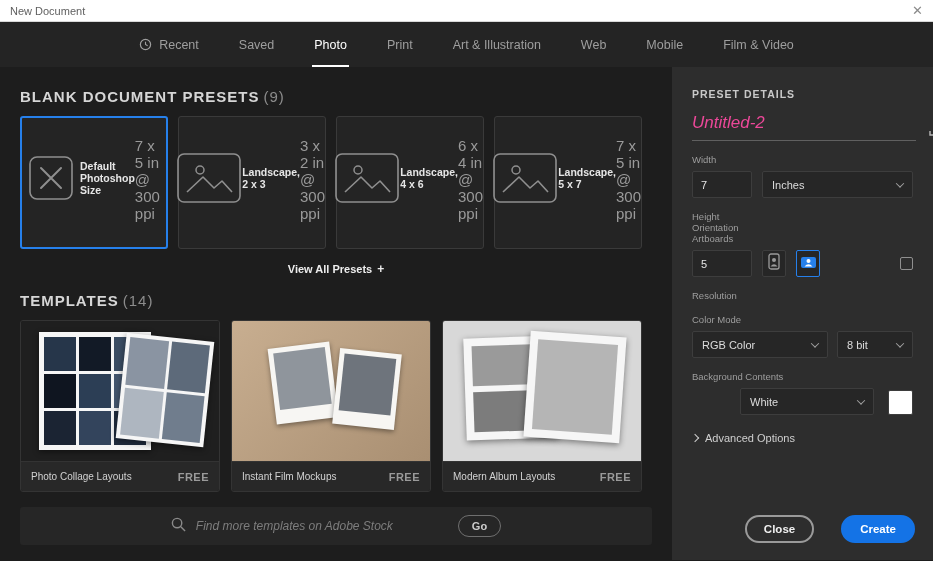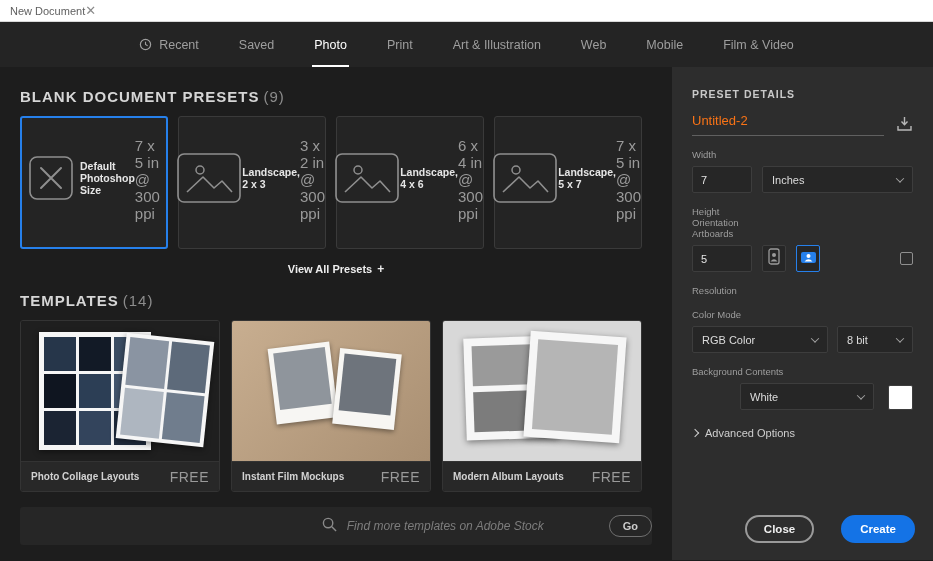--- a/index.html
+++ b/index.html
@@ -1,20 +1,20 @@
 <!DOCTYPE html>
 <html><head>
 <meta charset="utf-8">
 <style>
   * { margin:0; padding:0; box-sizing:border-box; }
   body { width:933px; height:561px; font-family:"Liberation Sans", sans-serif; background:#1d1d1d; overflow:hidden; }
   .window { position:relative; width:933px; height:561px; background:#1d1d1d; }
 
   
-  .titlebar { height:22px; background:#ffffff; border-bottom:1px solid #d8d8d8; display:flex; align-items:center; justify-content:flex-start; padding:0 10px; }
+  .titlebar { height:22px; background:#ffffff; border-bottom:1px solid #d8d8d8; display:flex; align-items:center; justify-content:space-between; padding:0 10px; }
   .titlebar .title { font-size:11px; color:#5f5f5f; }
   .titlebar .close { font-size:13px; color:#8a8a8a; cursor:default; line-height:1; }
 
   
   .tabbar { height:45px; background:#242424; display:flex; align-items:stretch; justify-content:center; gap:40px; }
   .tab { display:flex; align-items:center; gap:7px; color:#9e9e9e; font-size:12.5px; position:relative; cursor:default; }
   .tab.active { color:#ffffff; }
   .tab.active::after { content:""; position:absolute; left:-2px; right:-2px; bottom:0; height:2px; background:#ffffff; }
   .tab svg { display:block; }
 
@@ -35,51 +35,51 @@
   .preset-size { font-size:15px; color:#9a9a9a; margin-top:4px; }
 
   .view-all { margin-top:13px; text-align:center; font-size:11px; font-weight:bold; color:#ededed; cursor:default; }
   .view-all .plus { margin-left:5px; font-size:12px; }
 
   
   .template-row { display:flex; gap:11px; margin:11px 20px 0 20px; }
   .template-card { width:200px; height:172px; background:#242424; border:1px solid #343434; border-radius:3px; overflow:hidden; display:flex; flex-direction:column; cursor:default; }
   .template-thumb { flex:1; position:relative; overflow:hidden; }
   .template-label { height:30px; background:#282828; border-top:1px solid #333; display:flex; align-items:center; justify-content:space-between; padding:0 10px; }
-  .template-name { font-size:10px; font-weight:bold; color:#d2d2d2; }
-  .free { font-size:14px; color:#9a9a9a; letter-spacing:.5px; }
+  .template-name { font-size:10px; font-weight:normal; color:#d2d2d2; }
+  .free { font-size:11px; color:#9a9a9a; letter-spacing:.5px;font-weight:bold; }
 
   
   .thumb1 { background:#1f1f1f; }
   .page { position:absolute; background:#f6f6f6; box-shadow:0 2px 6px rgba(0,0,0,.45); }
   .t1a { left:18px; top:11px; width:112px; height:118px; padding:5px; display:grid; grid-template-columns:repeat(3,1fr); grid-auto-rows:1fr; gap:3px; }
   .t1b { right:10px; top:16px; width:88px; height:106px; padding:4px; transform:rotate(6deg); display:grid; grid-template-columns:repeat(2,1fr); grid-auto-rows:1fr; gap:3px; }
   
   .thumb2 { background:linear-gradient(135deg,#c8ae90,#a98f72); }
   .polaroid { position:absolute; background:#f7f6f3; padding:5px 5px 14px 5px; box-shadow:0 2px 5px rgba(0,0,0,.4); }
   .p1 { left:40px; top:24px; width:62px; height:76px; transform:rotate(-7deg); }
   .p2 { left:104px; top:30px; width:62px; height:76px; transform:rotate(6deg); }
   .polaroid .photo { width:100%; height:100%; }
   
   .thumb3 { background:#d8d8d8; }
   .t3a { left:22px; top:16px; width:92px; height:102px; padding:8px; transform:rotate(-2deg); display:grid; grid-template-rows:1fr 1fr; gap:6px; }
   .t3b { right:18px; top:13px; width:96px; height:106px; padding:8px; transform:rotate(4deg); }
   .t3b .photo { width:100%; height:100%; }
 
   
-  .search-strip { margin:15px 20px 0 20px; height:38px; background:#262626; border-radius:3px; display:flex; align-items:center; justify-content:flex-end; gap:12px; }
+  .search-strip { margin:15px 20px 0 20px; height:38px; background:#262626; border-radius:3px; display:flex; align-items:center; justify-content:center; gap:12px; }
   .search-box { display:flex; align-items:center; gap:10px; }
   .search-input { width:250px; background:transparent; border:none; outline:none; font-style:italic; font-size:12px; color:#cfcfcf; font-family:"Liberation Sans", sans-serif; }
   .search-input::placeholder { color:#7d7d7d; }
   .go-btn { padding:4px 13px; background:transparent; border:1.5px solid #6f6f6f; border-radius:13px; color:#cccccc; font-size:11px; font-weight:bold; font-family:"Liberation Sans", sans-serif; cursor:default; }
 
   
   .panel-header { font-size:10.5px; font-weight:bold; letter-spacing:1px; color:#c9c9c9; }
   .doc-name-row { display:flex; align-items:flex-end; gap:12px; margin-top:13px; }
-  .doc-name { flex:1; background:transparent; border:none; border-bottom:1px solid #606060; outline:none; font-size:13px; color:#f97316; padding:0 0 7px 0; font-family:"Liberation Sans", sans-serif; }
+  .doc-name { flex:1; background:transparent; border:none; border-bottom:1px solid #606060; outline:none; font-size:17px; color:#ec4899; padding:0 0 7px 0; font-family:"Liberation Sans", sans-serif;font-style:italic; }
   .field-label { font-size:9.5px; color:#9e9e9e; margin-top:13px; margin-bottom:6px; }
   .row { display:flex; gap:10px; }
   .num-input { width:60px; height:27px; background:#262626; border:1px solid #3d3d3d; border-radius:2px; color:#e5e5e5; font-size:11px; padding:0 8px; outline:none; font-family:"Liberation Sans", sans-serif; }
   .select { height:27px; background:#262626; border:1px solid #3d3d3d; border-radius:2px; color:#dcdcdc; font-size:11px; display:flex; align-items:center; justify-content:space-between; padding:0 9px; cursor:default; }
   .select.grow { flex:1; }
   .chev { width:6px; height:6px; border-right:1.5px solid #a2a2a2; border-bottom:1.5px solid #a2a2a2; transform:rotate(45deg) translate(-1px,-1px); }
   .labels-3 { display:flex; margin-top:13px; margin-bottom:6px;flex-direction:column; }
   .labels-3 span { font-size:9.5px; color:#9e9e9e; }
   .l-h { width:70px; } .l-o { width:85px; }
   .orient-btn { width:24px; height:27px; background:#262626; border:1px solid #3d3d3d; border-radius:2px; display:flex; align-items:center; justify-content:center; cursor:default; }

